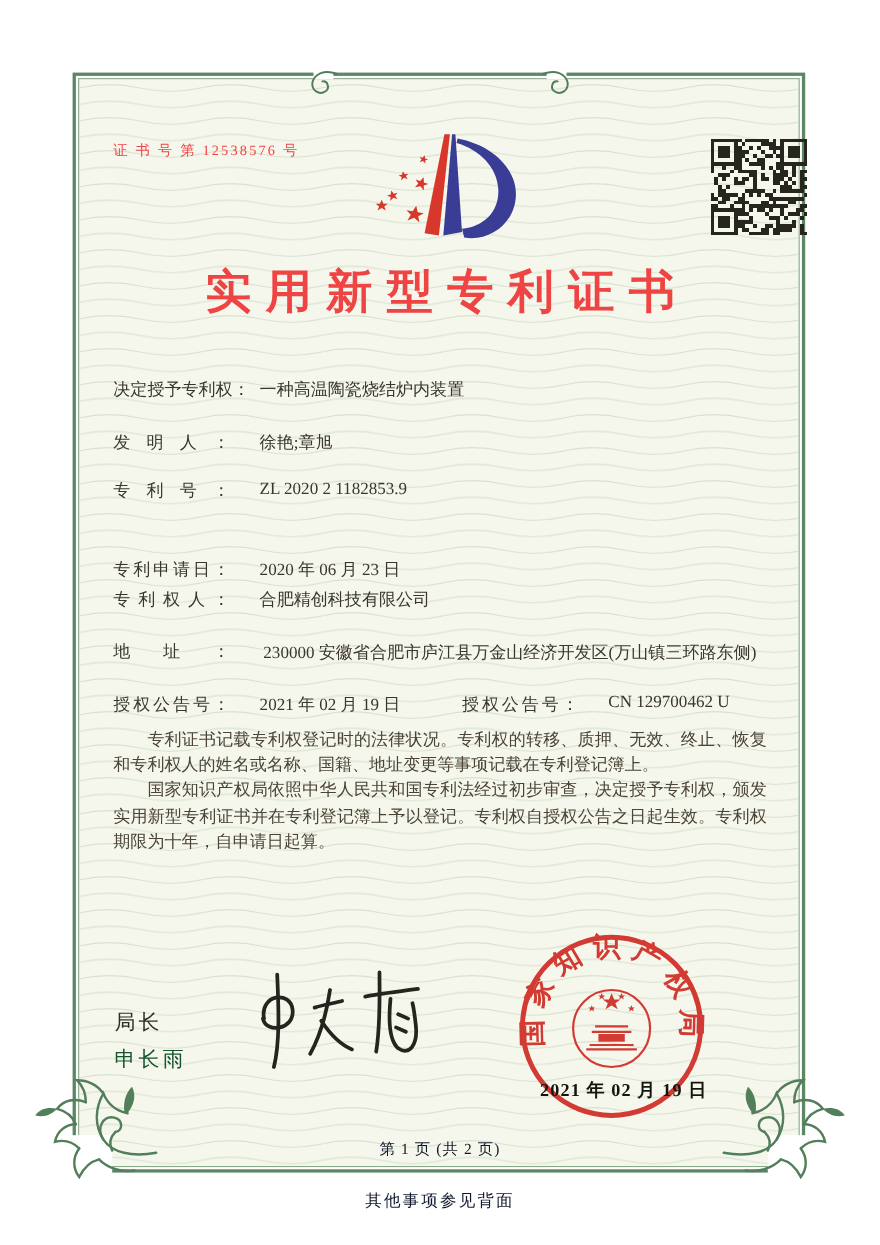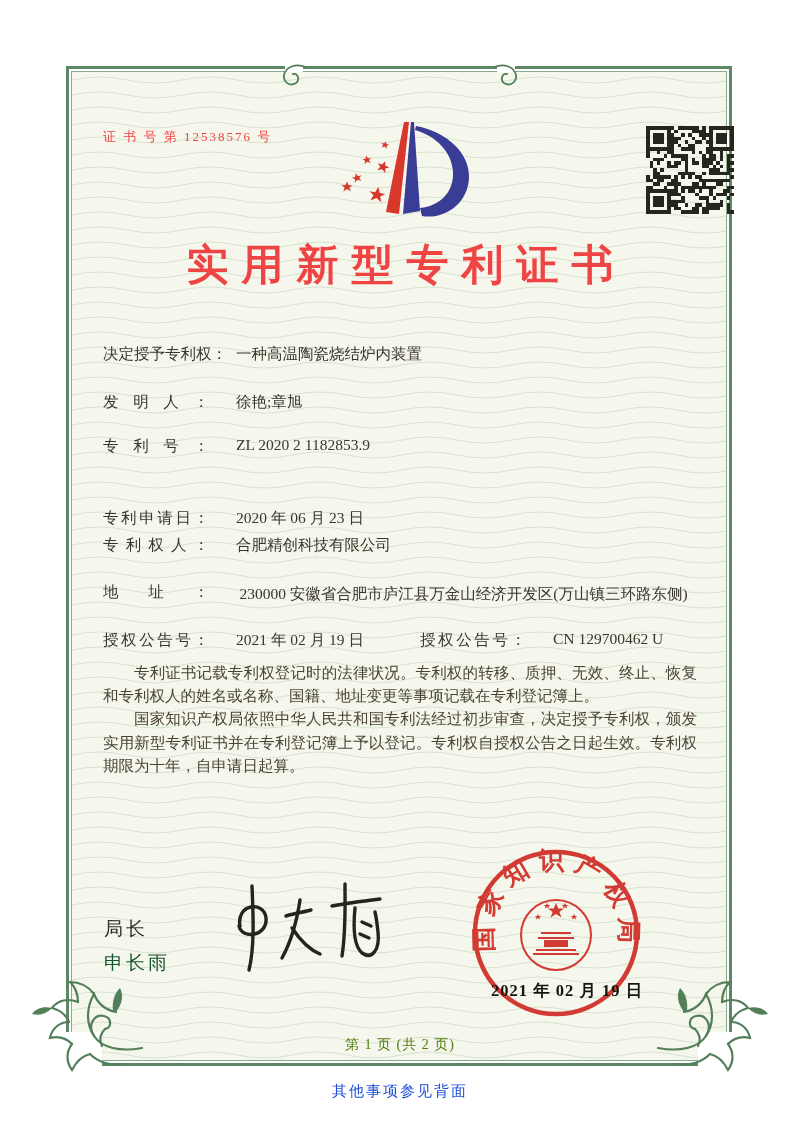--- a/index.html
+++ b/index.html
@@ -28,22 +28,22 @@
   .pair2{position:absolute;left:317px;top:0;white-space:nowrap;}
   .paras{left:103px;top:661px;width:594px;font-size:15.5px;line-height:23.2px;
          text-align:justify;color:#4a4336;}
   .paras p{margin:0;text-indent:2em;}
   .sig-title{left:104px;top:916px;font-size:19px;color:#2e2c26;letter-spacing:3px;}
   .sig-name{left:104px;top:950px;font-size:19px;color:#14532d;letter-spacing:3px;}
   .sig-svg{left:212px;top:876px;}
   .seal{left:468px;top:845px;width:176px;height:176px;z-index:6;}
   .seal-date{left:491px;top:980px;font-size:16.5px;font-weight:600;color:#15150f;
              letter-spacing:1px;z-index:7;}
-  .page-num{left:0;right:0;top:1036px;text-align:center;font-size:14px;color:#4d7c0f;letter-spacing:1px;}
-  .back-note{left:0;right:0;top:1082px;text-align:center;font-size:15px;color:#1d4ed8;letter-spacing:2px;}
+  .page-num{left:0;right:0;top:1036px;text-align:center;font-size:14px;color:#0f172a;letter-spacing:1px;}
+  .back-note{left:0;right:0;top:1082px;text-align:center;font-size:15px;color:#0f172a;letter-spacing:2px;}
 </style>
 </head>
 <body>
 
 <svg width="0" height="0" style="position:absolute" aria-hidden="true">
   <defs>
     <path id="star5" d="M0,-10 L2.94,-3.09 10,-3.09 4.3,1.18 6.9,8.09 0,3.82 -6.9,8.09 -4.3,1.18 -10,-3.09 -2.94,-3.09 Z"></path>
   </defs>
 </svg>
 

